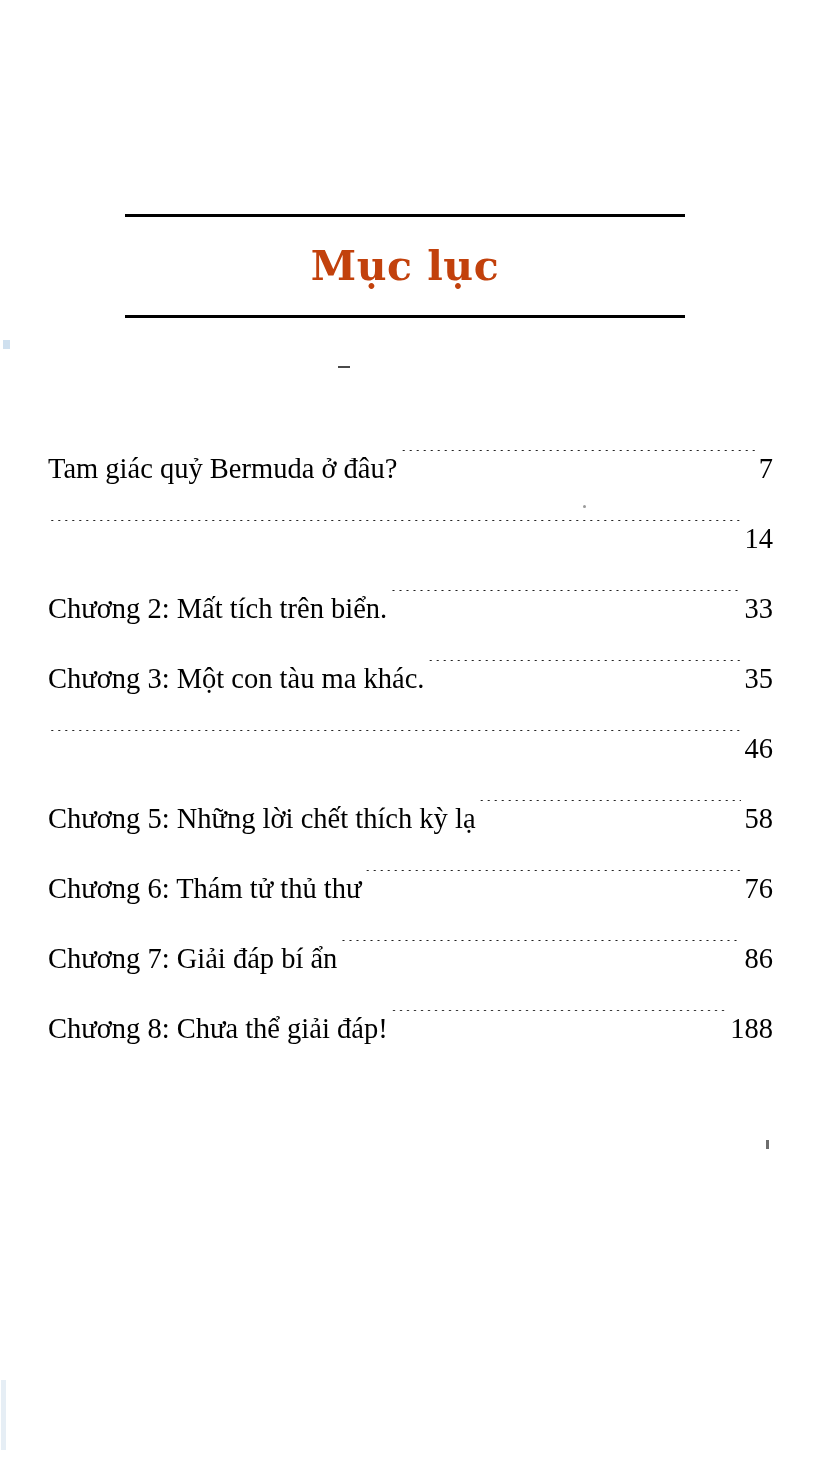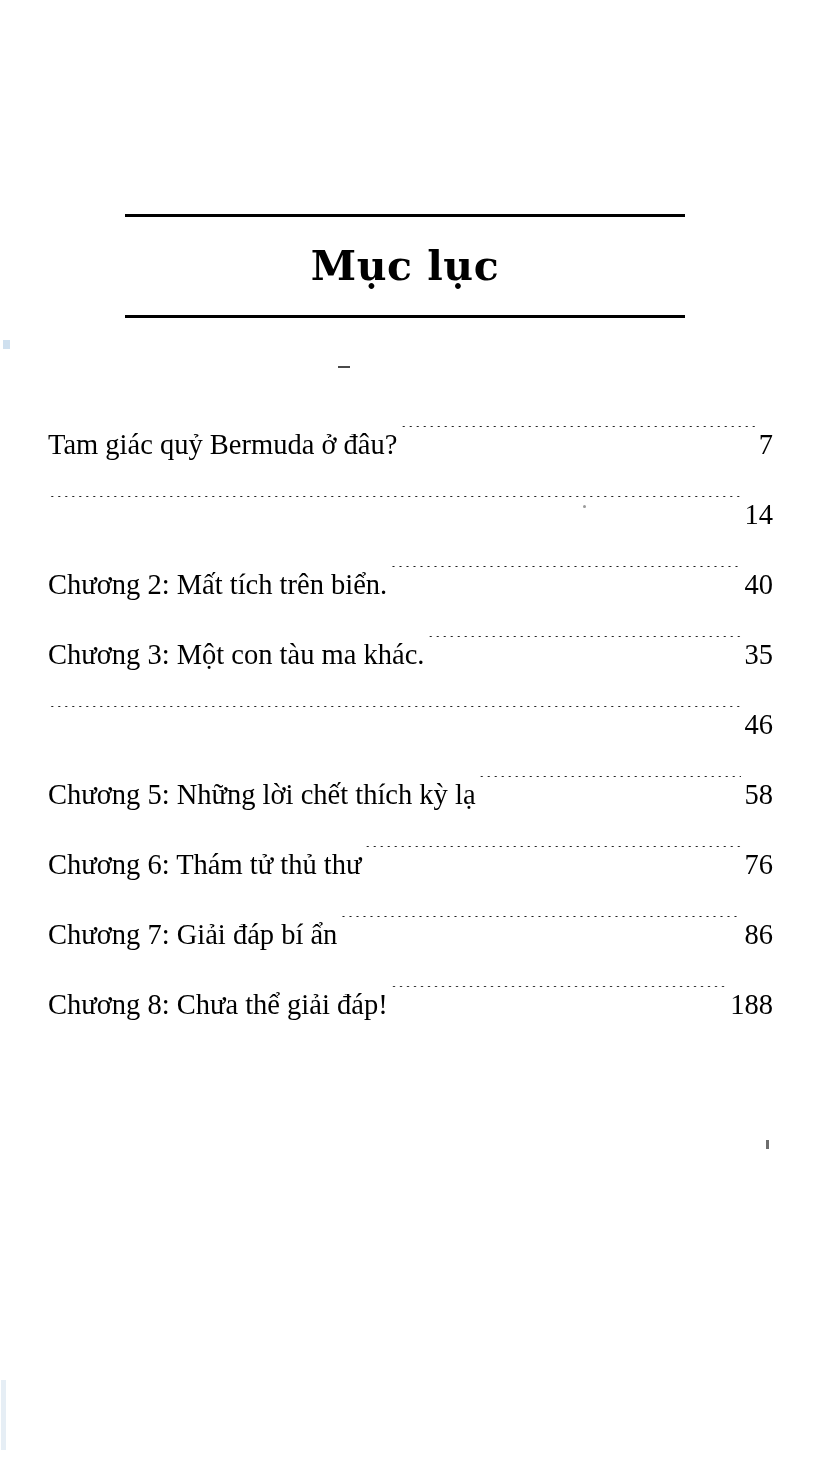--- a/index.html
+++ b/index.html
@@ -45,38 +45,38 @@
     height: 98px;
     display: flex;
     align-items: center;
     justify-content: center;
   }
   .toc-title {
     font-family: "DejaVu Serif", "Liberation Serif", serif;
     font-weight: bold;
     font-size: 41px;
     letter-spacing: 0.5px;
-    color: #000000;
+    color: #c2410c;
     line-height: 1;
   }
 
   .dash-mark {
     position: absolute;
     left: 338px;
     top: 366px;
     width: 12px;
     height: 2px;
     background: #4a4a4a;
   }
 
   
   .toc-list {
     position: absolute;
     left: 48px;
-    top: 410px;
+    top: 434px;
     width: 725px;
   }
   .toc-row {
     display: flex;
     align-items: baseline;
     width: 100%;
     height: 70px;
     font-size: 28.5px;
     line-height: 70px;
     white-space: nowrap;
@@ -173,21 +173,21 @@
     </div>
 
     <div class="toc-row">
       <span class="toc-dots"></span>
       <span class="toc-page">14</span>
     </div>
 
     <div class="toc-row">
       <span class="toc-label">Chương 2: Mất tích trên biển.</span>
       <span class="toc-dots"></span>
-      <span class="toc-page">40</span>
+      <span class="toc-page">33</span>
     </div>
 
     <div class="toc-row">
       <span class="toc-label">Chương 3: Một con tàu ma khác.</span>
       <span class="toc-dots"></span>
       <span class="toc-page">35</span>
     </div>
 
     <div class="toc-row">
       <span class="toc-dots"></span>

